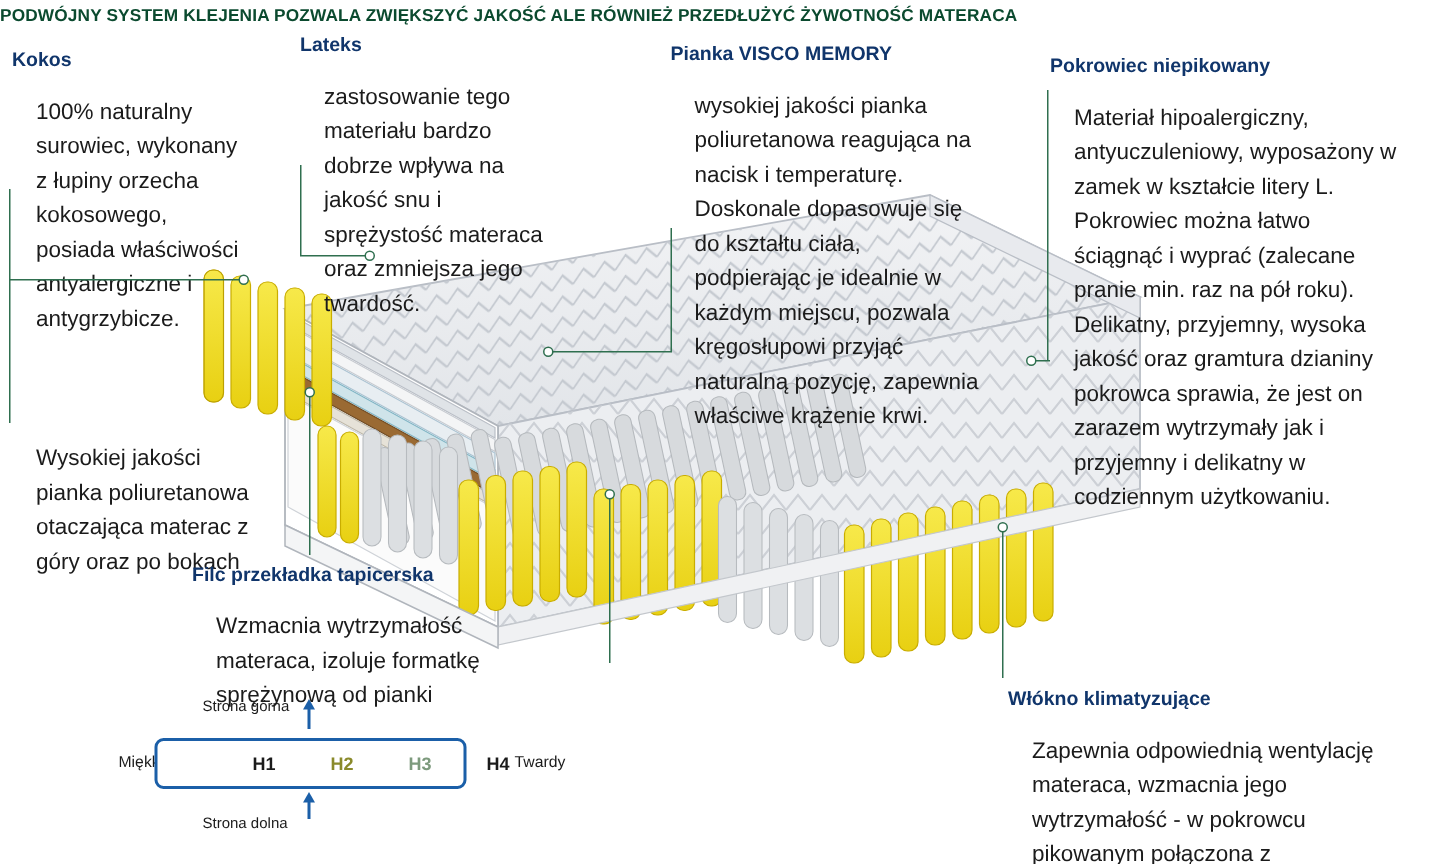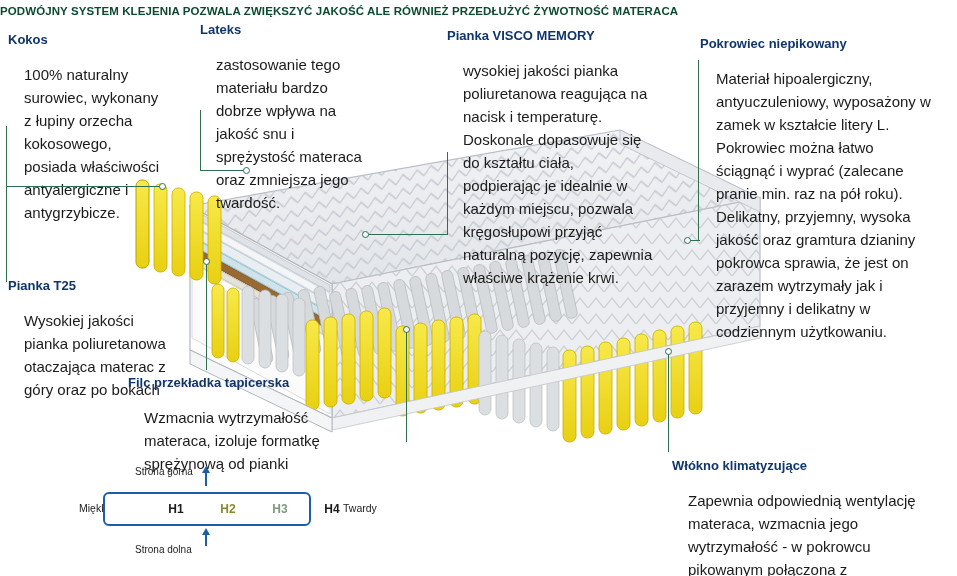--- a/index.html
+++ b/index.html
@@ -291,21 +291,20 @@
 
   <div class="callout" style="left:700px; top:36px; width:248px;">
     <p class="title">Pokrowiec niepikowany</p>
     <p class="body">Materiał hipoalergiczny, antyuczuleniowy, wyposażony w zamek w kształcie litery L. Pokrowiec można łatwo ściągnąć i wyprać (zalecane pranie min. raz na pół roku). Delikatny, przyjemny, wysoka jakość oraz gramtura dzianiny pokrowca sprawia, że jest on zarazem wytrzymały jak i przyjemny i delikatny w codziennym użytkowaniu.</p>
   </div>
   <div class="leader v" style="left:698px; top:60px; height:180px;"></div>
   <div class="leader h" style="left:690px; top:240px; width:10px;"></div>
   <div class="dot" style="left:684px; top:237px;"></div>
 
   <div class="callout" style="left:8px; top:278px; width:180px;">
-    <p class="title">Pianka T25</p>
     <p class="body">Wysokiej jakości pianka poliuretanowa otaczająca materac z góry oraz po bokach</p>
   </div>
   <div class="leader v" style="left:6px; top:186px; height:96px;"></div>
 
   <div class="callout" style="left:128px; top:375px; width:252px;">
     <p class="title">Filc przekładka tapicerska</p>
     <p class="body">Wzmacnia wytrzymałość materaca, izoluje formatkę sprężynową od pianki</p>
   </div>
   <div class="leader v" style="left:206px; top:262px; height:108px;"></div>
   <div class="dot" style="left:203px; top:258px;"></div>

